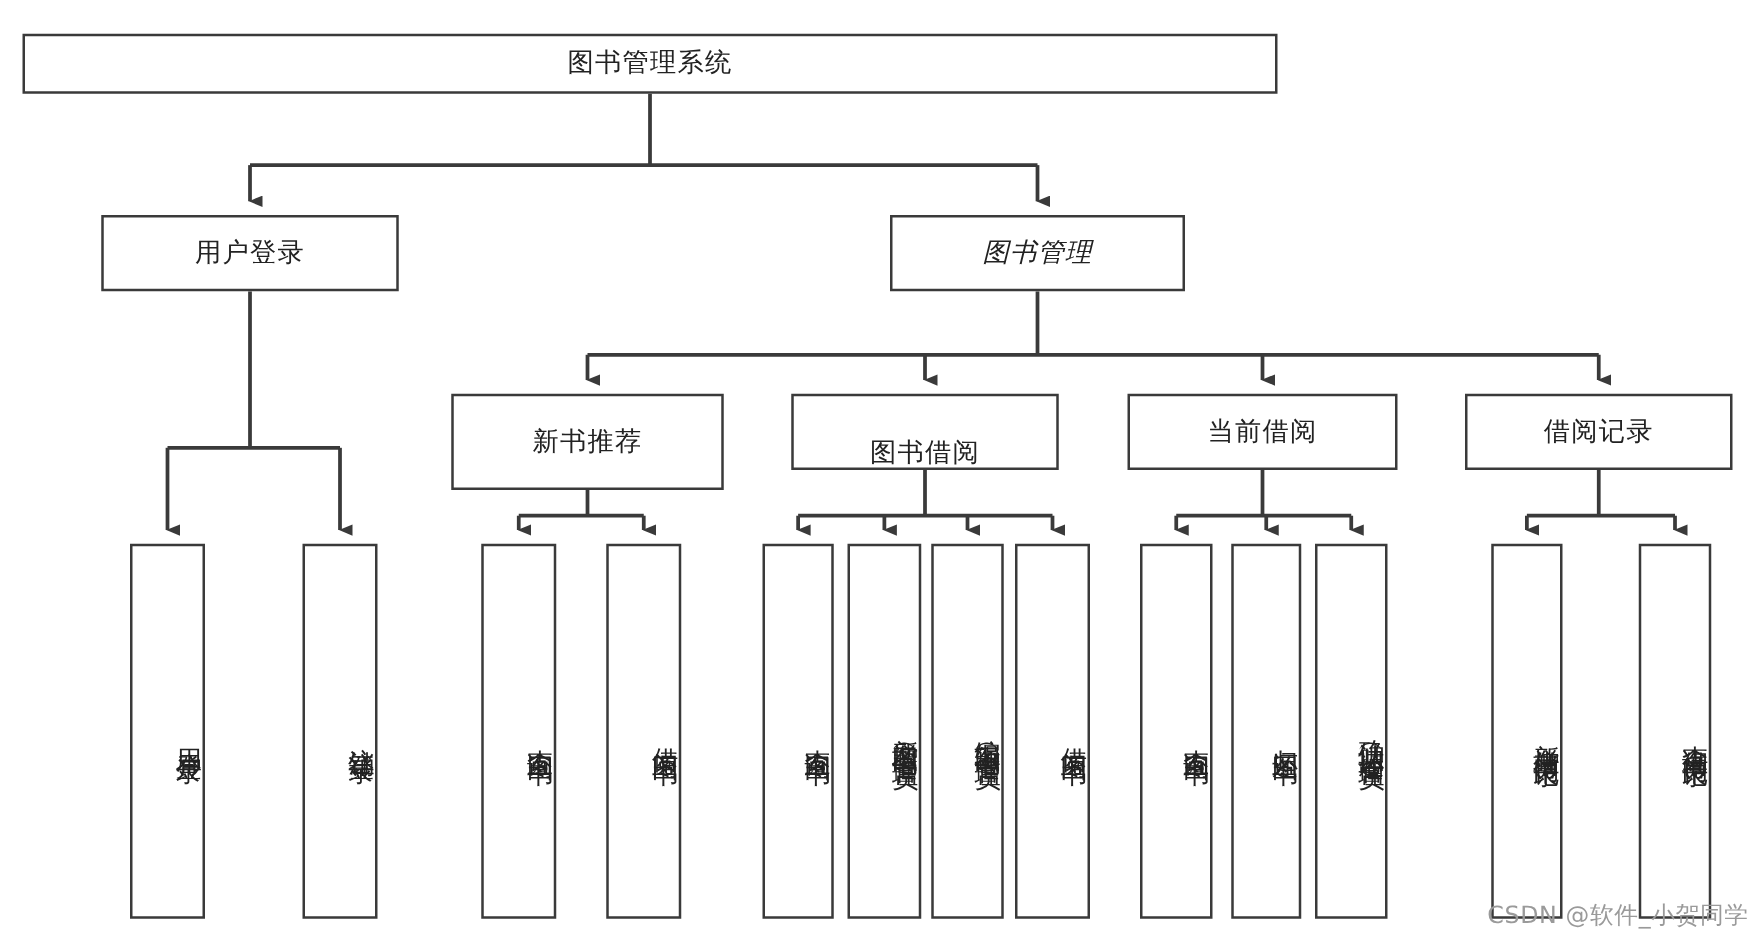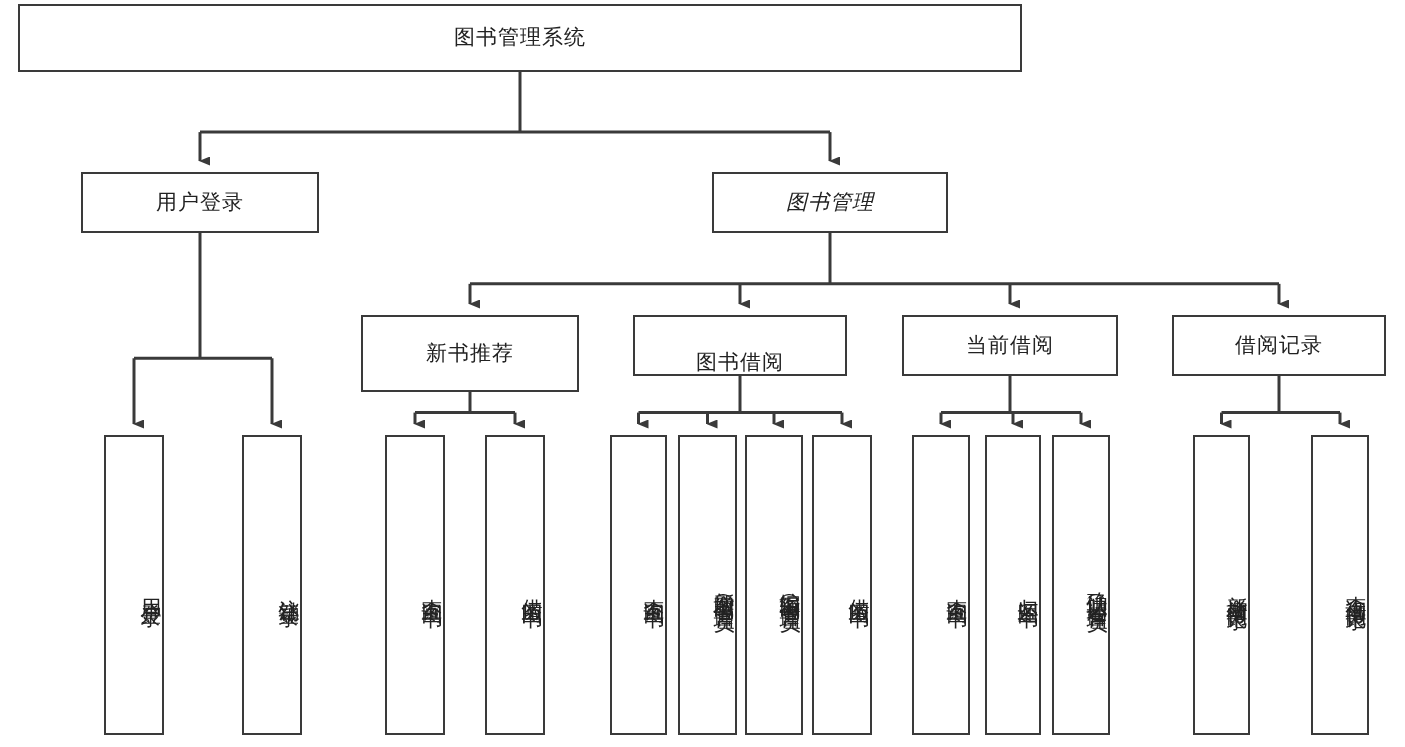--- a/index.html
+++ b/index.html
@@ -87,21 +87,21 @@
         <path d="M941,412.58 L941,424" marker-end="url(#arrowhead)"></path>
         <path d="M1013,412.58 L1013,424" marker-end="url(#arrowhead)"></path>
         <path d="M1081,412.58 L1081,424" marker-end="url(#arrowhead)"></path>
         <path d="M1279,376 L1279,412.58"></path>
         <path d="M1221.5,412.58 L1340,412.58"></path>
         <path d="M1221.5,412.58 L1221.5,424" marker-end="url(#arrowhead)"></path>
         <path d="M1340,412.58 L1340,424" marker-end="url(#arrowhead)"></path>
       </g>
   </svg>
   <div id="node-layer">
-      <div class="node h" style="left: 18px; top: 4px; width: 1004px; height: 68px;">
+      <div class="node h" style="left: 18px; top: 27px; width: 1004px; height: 48px;">
         <span class="lbl">图书管理系统</span>
       </div>
       <div class="node h" style="left: 81px; top: 172px; width: 238px; height: 61px;">
         <span class="lbl">用户登录</span>
       </div>
       <div class="node h" style="left: 712px; top: 172px; width: 236px; height: 61px; font-style: italic;">
         <span class="lbl">图书管理</span>
       </div>
       <div class="node h" style="left: 361px; top: 315px; width: 218px; height: 77px;">
         <span class="lbl">新书推荐</span>
@@ -148,13 +148,14 @@
       <div class="node v" style="left: 1052px; top: 435px; width: 58px; height: 300px;">
         <span class="lbl">确认归还（管理员）</span>
       </div>
       <div class="node v" style="left: 1193px; top: 435px; width: 57px; height: 300px;">
         <span class="lbl">新增借阅记录</span>
       </div>
       <div class="node v" style="left: 1311px; top: 435px; width: 58px; height: 300px;">
         <span class="lbl">查询借阅记录</span>
       </div>
     </div>
+  <div id="watermark">CSDN @软件_小贺同学</div>
 </div>
 
 </body></html>

